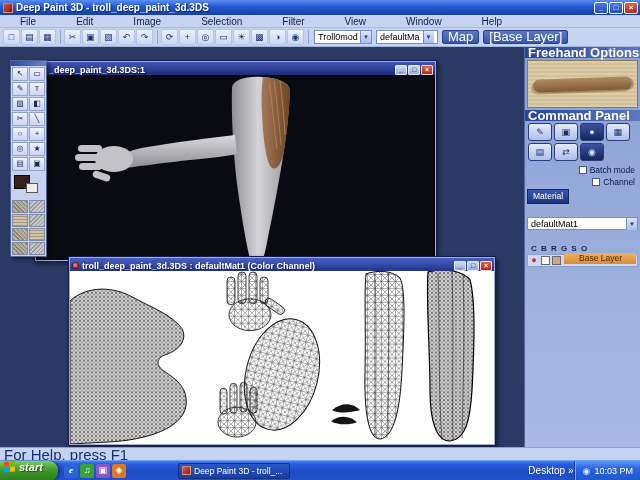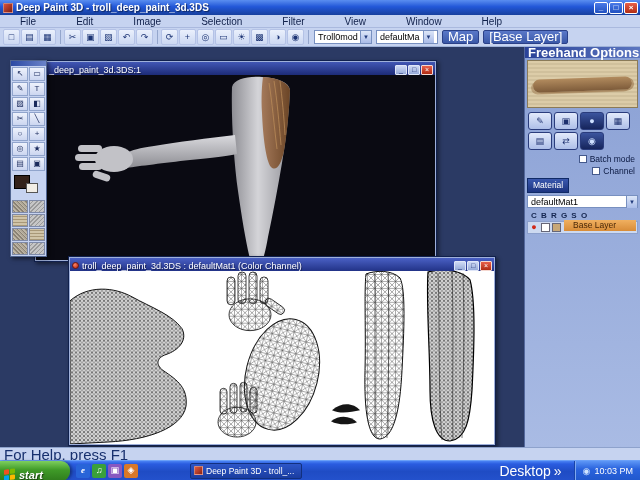--- a/index.html
+++ b/index.html
@@ -19,21 +19,21 @@
 .tbtn{width:17px;height:16px;border:1px solid #b4c2e6;border-radius:2px;background:linear-gradient(#eaf0fc,#ccd8f2);color:#1c3474;font-size:9px;line-height:14px;text-align:center;margin-right:1px;flex:none}
 .tsep{width:1px;height:14px;background:#94a6cc;margin:0 3px;flex:none}
 .combo{height:14px;background:#fff;border:1px solid #7890c0;display:flex;align-items:center;font-size:9px;color:#000;margin:0 2px;flex:none}
 .combo .val{padding:0 3px;white-space:nowrap;overflow:hidden}
 .combo .arrow{width:11px;height:12px;background:linear-gradient(#dce6f8,#aabce8);border-left:1px solid #7890c0;font-size:6px;text-align:center;line-height:12px;color:#203a7c}
 .chip{height:14px;background:linear-gradient(#5a78c8,#3a58a8);border:1px solid #2a4088;color:#fff;font-size:13px;line-height:12px;padding:0 5px;border-radius:2px;margin:0 2px;flex:none;white-space:nowrap}
 
 .workspace{position:absolute;top:47px;left:0;width:524px;height:400px;background:#2b3a64;overflow:hidden}
 
 .docwin{position:absolute;border:1px solid #10204e;box-shadow:2px 2px 4px rgba(0,0,0,.45);background:#9fb0da;padding:1px}
-.dw-title{height:15px;display:flex;align-items:center;padding:0 2px;background:linear-gradient(180deg,#4156b4,#17256e);color:#fff;font-size:9px;font-weight:normal}
+.dw-title{height:15px;display:flex;align-items:center;padding:0 2px;background:linear-gradient(180deg,#4156b4,#17256e);color:#fff;font-size:9px;font-weight:bold}
 .dw-icon{width:8px;height:8px;margin-right:3px;flex:none}
 .dw-icon.cube{background:linear-gradient(135deg,#cfd6ea,#8a96bc);border:1px solid #dde}
 .dw-icon.reddot{width:7px;height:7px;border-radius:50%;background:radial-gradient(circle at 35% 35%,#ff8468,#b01c08);border:1px solid #70150a}
 .dw-text{flex:1;white-space:nowrap;overflow:hidden;text-shadow:1px 1px 0 rgba(0,0,0,.4)}
 .dw-btn{width:12px;height:10px;margin-left:1px;border:1px solid #dfe6f8;border-radius:1px;background:linear-gradient(#cfdaf4,#96aad8);color:#16266a;font-size:7px;line-height:8px;text-align:center;flex:none}
 .dw-btn.closebtn{background:linear-gradient(#e8604a,#b02c14);color:#fff;border-color:#f6d8d0}
 .dw-content{position:absolute;left:1px;right:1px;top:14px;bottom:1px;overflow:hidden}
 
 .toolbox{position:absolute;left:10px;top:13px;width:37px;background:#c6d3f0;border:1px solid #50648f;box-shadow:2px 2px 4px rgba(0,0,0,.5)}
 .tbx-title{height:5px;background:linear-gradient(90deg,#2c4aa4,#6a82c8)}
@@ -51,43 +51,43 @@
 .ph{height:11px;background:linear-gradient(90deg,#2a4298,#5c76c0);color:#fff;font-size:13px;line-height:11px;padding-left:3px;font-weight:bold}
 .preview{height:48px;margin:2px;border:1px solid #8a7a58;position:relative;background:repeating-linear-gradient(0deg,#dccca8 0 2px,#d0c09c 2px 4px),#d8c8a4}
 .pstroke{position:absolute;left:5px;right:5px;top:17px;height:13px;border-radius:7px;background:linear-gradient(180deg,#b28b5e,#7d5b3a);box-shadow:2px 1px 0 rgba(154,115,74,.6),-2px 2px 0 rgba(154,115,74,.5);transform:rotate(-2deg)}
 .cmdrow{display:flex;gap:2px;padding:2px 3px 0}
 .cmdbtn{width:24px;height:18px;border:1px solid #2a3c7c;border-radius:3px;background:linear-gradient(#e2eafb,#aebfe8);font-size:9px;text-align:center;line-height:16px;color:#1c2f6e;overflow:hidden}
 .cmdbtn.dark{background:linear-gradient(#3b549e,#16255c);color:#cfe0ff}
 .checks{display:flex;flex-direction:column;align-items:flex-end;gap:2px;padding:4px 5px 2px}
 .chk{display:flex;align-items:center}
 .chkbox{width:8px;height:8px;background:#fff;border:1px solid #44598c;margin-right:3px}
 .matlabel{display:inline-block;background:linear-gradient(#3a58ae,#1c3480);color:#fff;padding:1px 5px 2px;margin:0 0 1px 2px;border:1px solid #102a66;font-size:8.5px}
-.matcombo{margin:1px 2px;height:13px}
+.matcombo{margin:12px 2px;height:13px}
 .lcols{display:flex;padding:2px 0 1px 4px;font-size:8px;font-weight:bold;color:#14254f}
 .lcols span{width:10px;text-align:center}
 .lrow{display:flex;align-items:center;height:13px;margin:0 2px;background:#cdd9f0;border:1px solid #8ca0cc}
 .lball{width:12px;text-align:center;color:#d02818;font-size:9px;line-height:11px}
 .lsw{width:9px;height:9px;border:1px solid #667;margin:0 1px;flex:none}
 .lsw.w{background:#fff}.lsw.t{background:#c8a878}
-.lname{flex:1;height:11px;line-height:11px;margin:1px 1px 5px 2px;padding:0 9px;background:linear-gradient(#f0b060,#d88c38);color:#4a2808;font-size:8.5px;white-space:nowrap;overflow:hidden}
+.lname{flex:1;height:11px;line-height:11px;margin:1px 1px 5px 2px;padding:0 15px;background:linear-gradient(#f0b060,#d88c38);color:#4a2808;font-size:8.5px;white-space:nowrap;overflow:hidden}
 
 .statusbar{position:absolute;left:0;top:447px;right:0;height:13px;background:#c6d3f0;border-top:1px solid #8ea2cc;font-size:15px;color:#17306e;display:flex;align-items:center;padding:0 4px}
 .taskbar{position:absolute;left:0;top:460px;right:0;height:20px;background:linear-gradient(180deg,#4a83f4 0,#2a5ce0 3px,#1f4cc4 55%,#2351cc 100%);display:flex;align-items:center;border-top:1px solid #6aa0f8}
-.startbtn{height:20px;width:70px;border-radius:0 9px 9px 0;background:linear-gradient(180deg,#7ecf5e,#3f9a28 45%,#2f7c1c);display:flex;align-items:flex-end;padding:0 6px 0 4px;color:#fff;font-weight:bold;font-style:italic;font-size:11px;text-shadow:1px 1px 1px rgba(0,0,0,.5);box-shadow:2px 0 3px rgba(0,0,0,.35);flex:none}
+.startbtn{height:20px;width:58px;border-radius:0 9px 9px 0;background:linear-gradient(180deg,#7ecf5e,#3f9a28 45%,#2f7c1c);display:flex;align-items:flex-start;padding:0 6px 0 4px;color:#fff;font-weight:bold;font-style:italic;font-size:11px;text-shadow:1px 1px 1px rgba(0,0,0,.5);box-shadow:2px 0 3px rgba(0,0,0,.35);flex:none}
 .flag{width:12px;height:12px;display:grid;grid-template-columns:5px 5px;grid-template-rows:5px 5px;gap:1px;margin-right:3px;transform:skewY(-8deg);flex:none}
 .flag span{border-radius:1px}
 .f1{background:#f25022}.f2{background:#7fba00}.f3{background:#00a4ef}.f4{background:#ffb900}
 .ql{display:flex;gap:2px;margin-left:6px;flex:none}
 .qlicon{width:14px;height:14px;border-radius:2px;font-size:9px;text-align:center;line-height:13px;color:#fff}
 .q1{background:#2864d8;font-family:"Liberation Serif",serif;font-style:italic;font-weight:bold}
 .q2{background:#3aa03a}.q3{background:#8858c0}.q4{background:#d87828}
 .taskbtn{margin-left:52px;width:112px;height:16px;background:linear-gradient(#2d56c8,#1a3da0);border:1px solid #12307e;border-radius:2px;display:flex;align-items:center;padding:0 3px;color:#fff;font-size:8.5px;flex:none;overflow:hidden}
 .ticon{width:9px;height:9px;background:linear-gradient(135deg,#e05a40,#8a2414);margin-right:3px;border:1px solid rgba(255,255,255,.4);flex:none}
 .tb-right{margin-left:auto;display:flex;align-items:center;height:100%}
-.desktoplbl{color:#fff;font-size:14px;margin-right:12px;display:flex;align-items:flex-start;gap:3px;white-space:nowrap}
+.desktoplbl{color:#fff;font-size:10px;margin-right:0;display:flex;align-items:flex-start;gap:3px;white-space:nowrap}
 .tray{height:20px;background:linear-gradient(180deg,#5d96f6,#2a63dd 40%,#2057cc);border-left:1px solid #1844a8;box-shadow:inset 1px 0 0 #7fa8f0;display:flex;align-items:center;padding:0 7px 0 8px;color:#fff;font-size:9px;gap:4px;white-space:nowrap}
 .trayicon{color:#cfe4ff;font-size:9px}
 .svgfill{width:100%;height:100%;display:block}
 </style>
 </head>
 <body>
 
 <div class="screen">
 
   <div class="titlebar">
@@ -273,20 +273,21 @@
       </div>
     </div>
 
   </div>
 
   <div class="rightpanel">
     <div class="ph">Freehand Options</div>
     <div class="preview">
       <div class="pstroke"></div>
     </div>
+    <div class="ph">Command Panel</div>
     <div class="cmdrow">
       <div class="cmdbtn">✎</div>
       <div class="cmdbtn">▣</div>
       <div class="cmdbtn dark">●</div>
       <div class="cmdbtn">▦</div>
     </div>
     <div class="cmdrow">
       <div class="cmdbtn">▤</div>
       <div class="cmdbtn">⇄</div>
       <div class="cmdbtn dark">◉</div>

